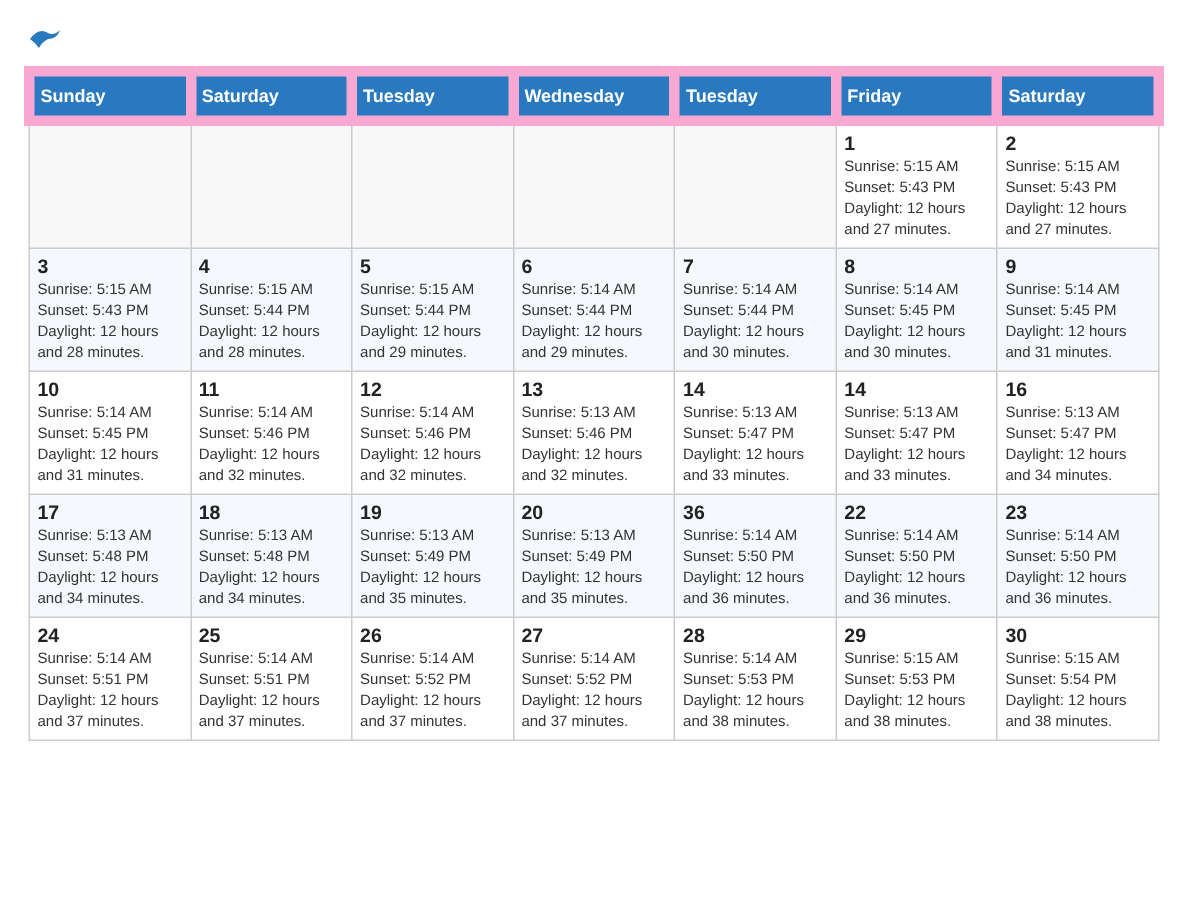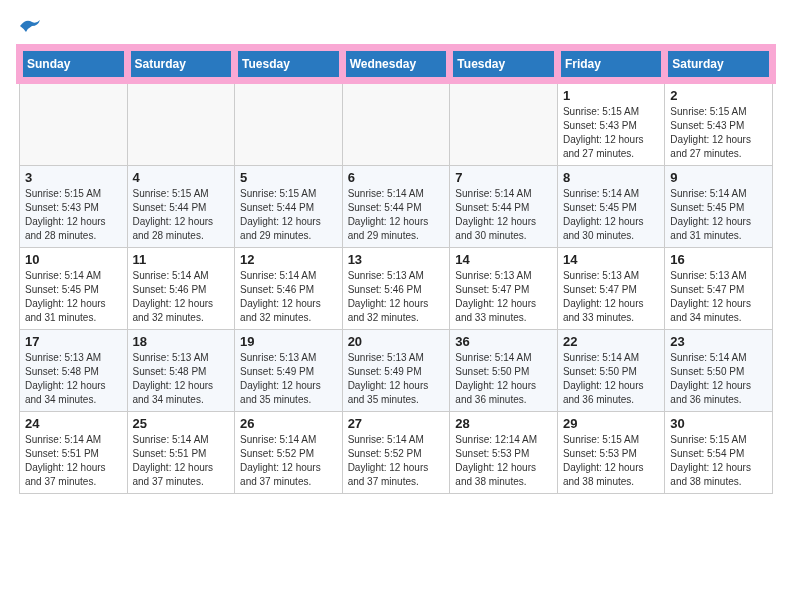--- a/index.html
+++ b/index.html
@@ -303,21 +303,21 @@
 Daylight: 12 hours and 37 minutes.</div>
         </td>
         <td>
           <span class="day-number">27</span>
           <div class="day-info">Sunrise: 5:14 AM
 Sunset: 5:52 PM
 Daylight: 12 hours and 37 minutes.</div>
         </td>
         <td>
           <span class="day-number">28</span>
-          <div class="day-info">Sunrise: 12:14 AM
+          <div class="day-info">Sunrise: 5:14 AM
 Sunset: 5:53 PM
 Daylight: 12 hours and 38 minutes.</div>
         </td>
         <td>
           <span class="day-number">29</span>
           <div class="day-info">Sunrise: 5:15 AM
 Sunset: 5:53 PM
 Daylight: 12 hours and 38 minutes.</div>
         </td>
         <td>

